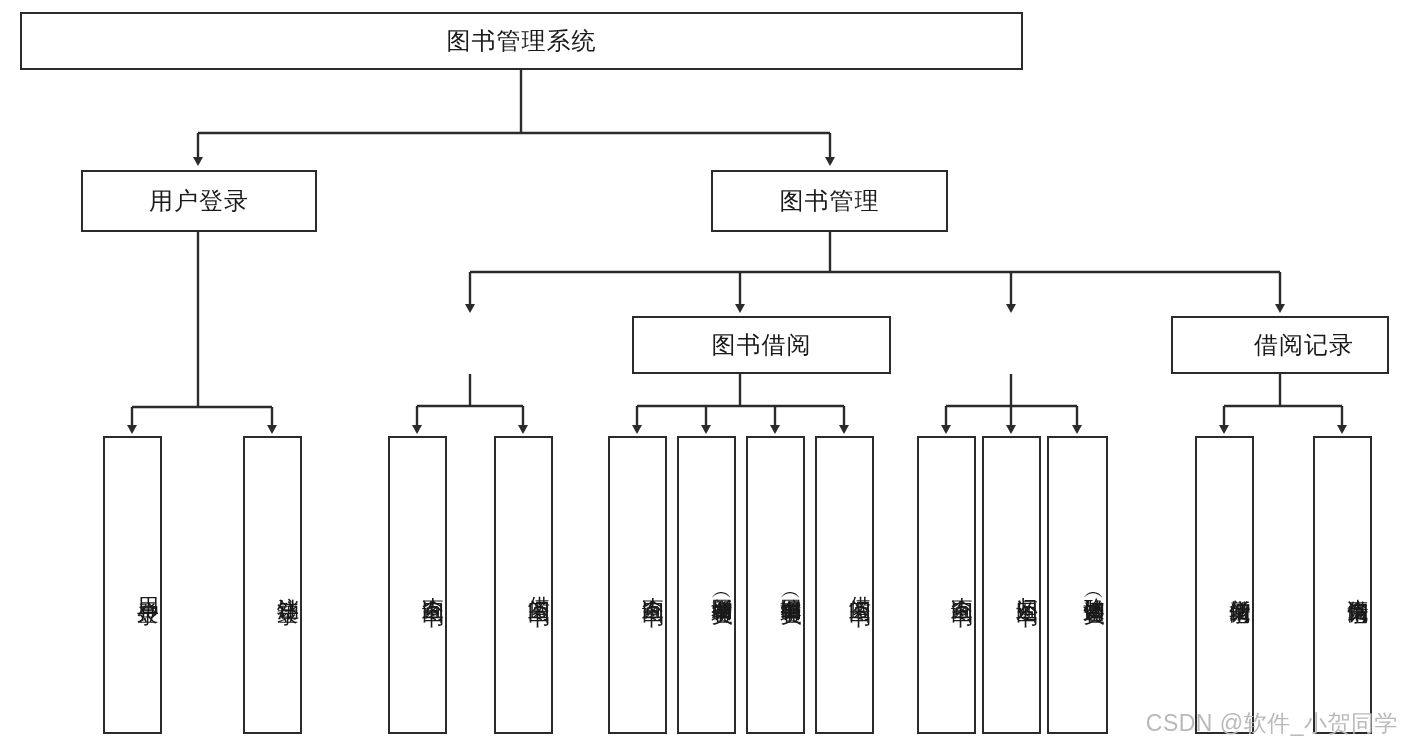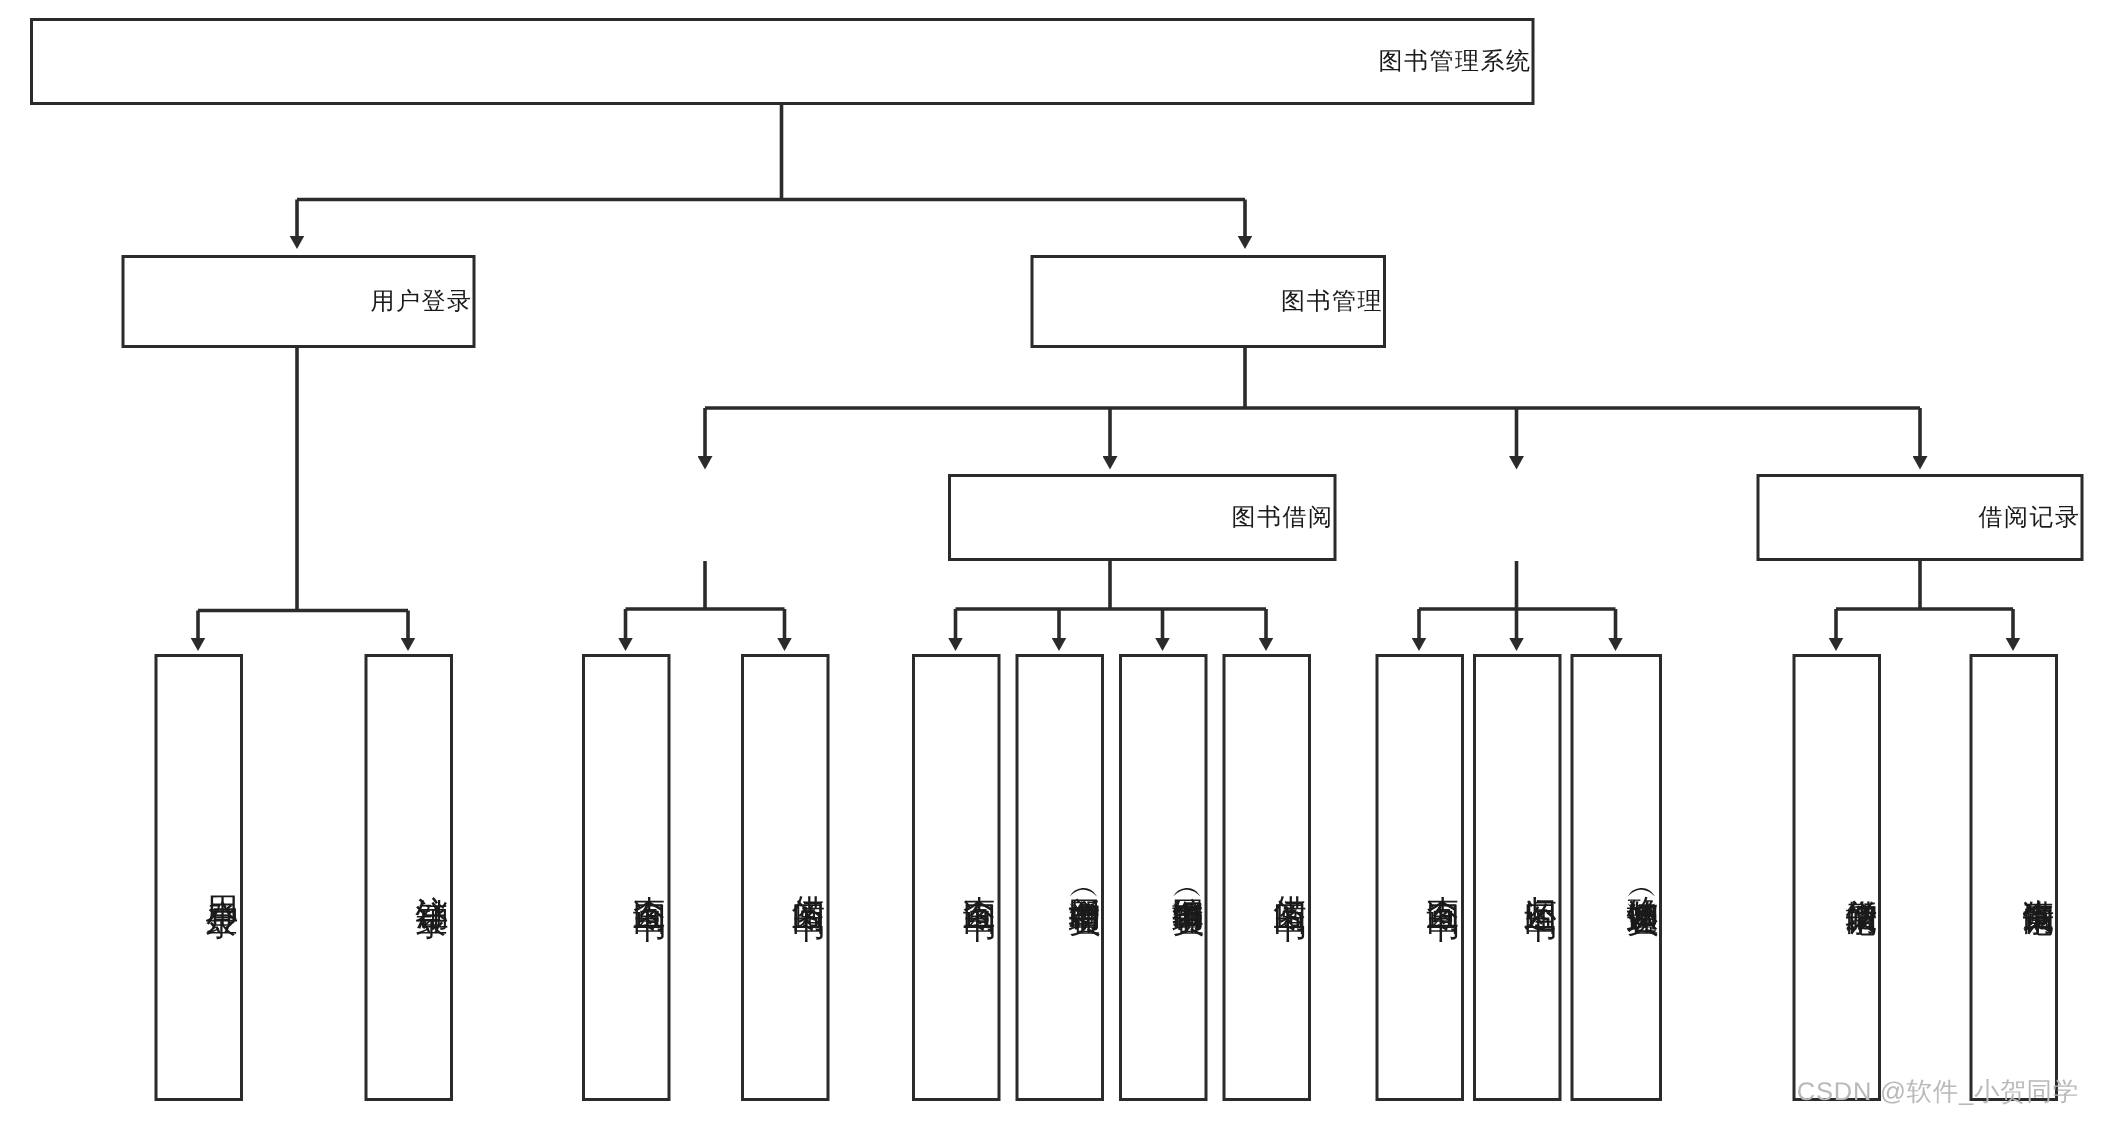--- a/index.html
+++ b/index.html
@@ -21,24 +21,23 @@
     position: absolute;
     box-sizing: border-box;
     border: 2px solid #2b2b2b;
     background: #ffffff;
     display: flex;
     align-items: center;
     justify-content: center;
     color: #1a1a1a;
   }
   .node.horiz {
-    font-size: 16px;
+    font-size: 24px;
     letter-spacing: 1px;
     white-space: nowrap;
-    justify-content: flex-end;
   }
   .node.vert {
     writing-mode: vertical-rl;
     text-orientation: upright;
     font-size: 22px;
     letter-spacing: 3px;
     line-height: 1.1;
     padding-top: 6px;
     padding-bottom: 6px;
     text-align: center;
@@ -60,23 +59,23 @@
   .lnk {
     stroke: #2b2b2b;
     stroke-width: 2.4;
     fill: none;
   }
   .arrowhead {
     fill: #2b2b2b;
   }
   #watermark {
     position: absolute;
-    right: 19px;
+    right: 7px;
     bottom: 8px;
-    font-size: 17px;
+    font-size: 23px;
     color: #b9b9b9;
     white-space: nowrap;
     letter-spacing: 0.5px;
   }
 </style>
 </head>
 <body>
 
 <div id="canvas">
 
@@ -129,21 +128,21 @@
   </svg>
 
   <div class="node horiz" style="left:20px; top:12px; width:1003px; height:58px;">
     <span>图书管理系统</span>
   </div>
 
   <div class="node horiz" style="left:81px; top:170px; width:236px; height:62px;">
     <span>用户登录</span>
   </div>
 
-  <div class="node horiz" style="left:687px; top:170px; width:237px; height:62px;">
+  <div class="node horiz" style="left:711px; top:170px; width:237px; height:62px;">
     <span>图书管理</span>
   </div>
 
 
   <div class="node horiz" style="left:632px; top:316px; width:259px; height:58px;">
     <span>图书借阅</span>
   </div>
 
 
   <div class="node horiz" style="left:1171px; top:316px; width:218px; height:58px;padding-left:48px;">

